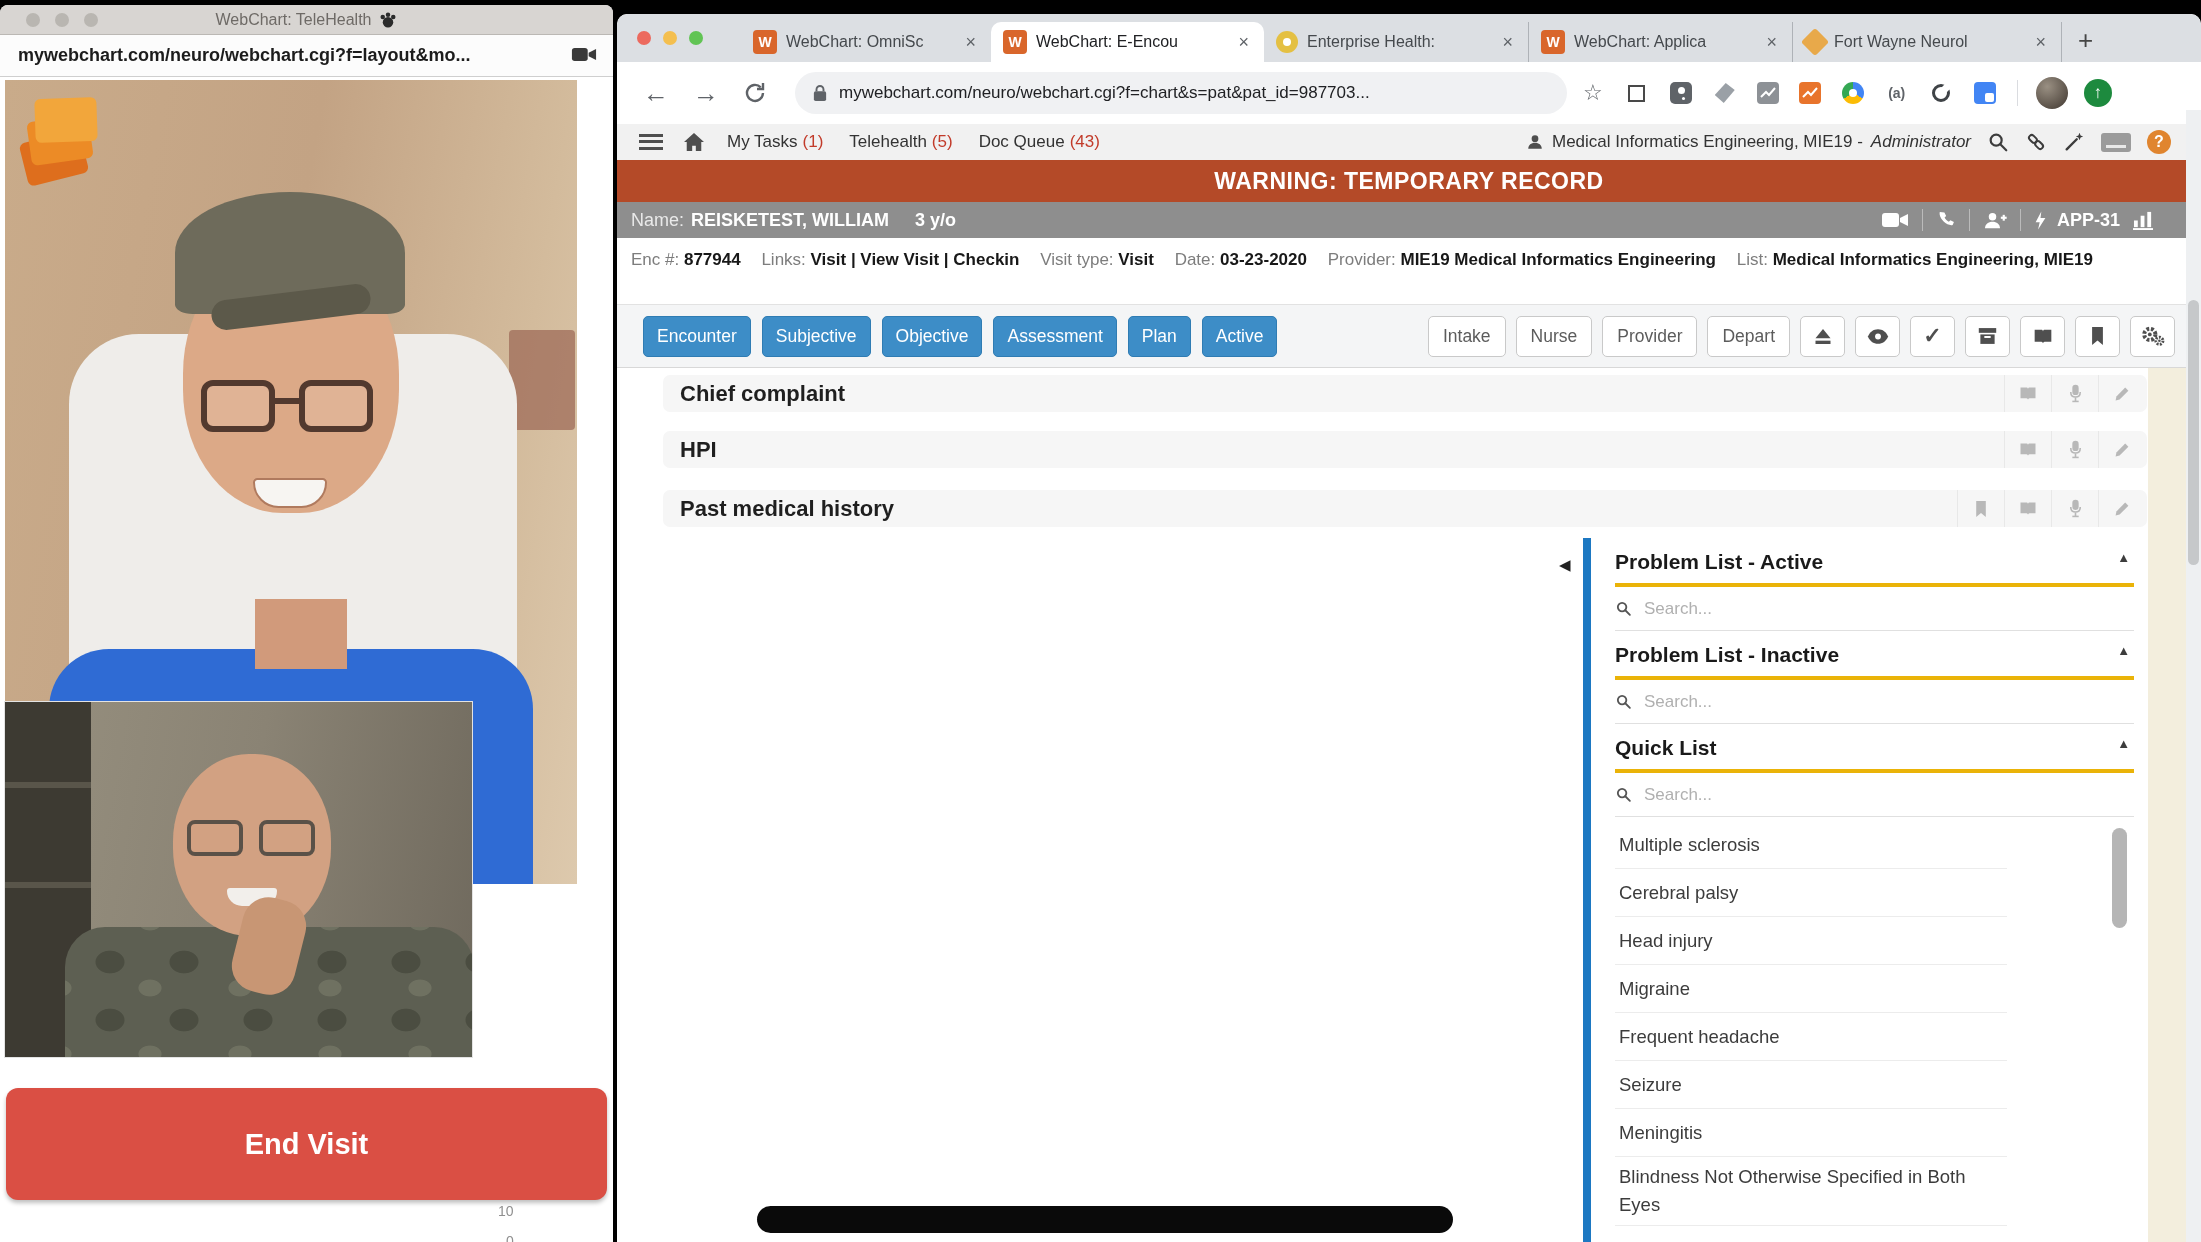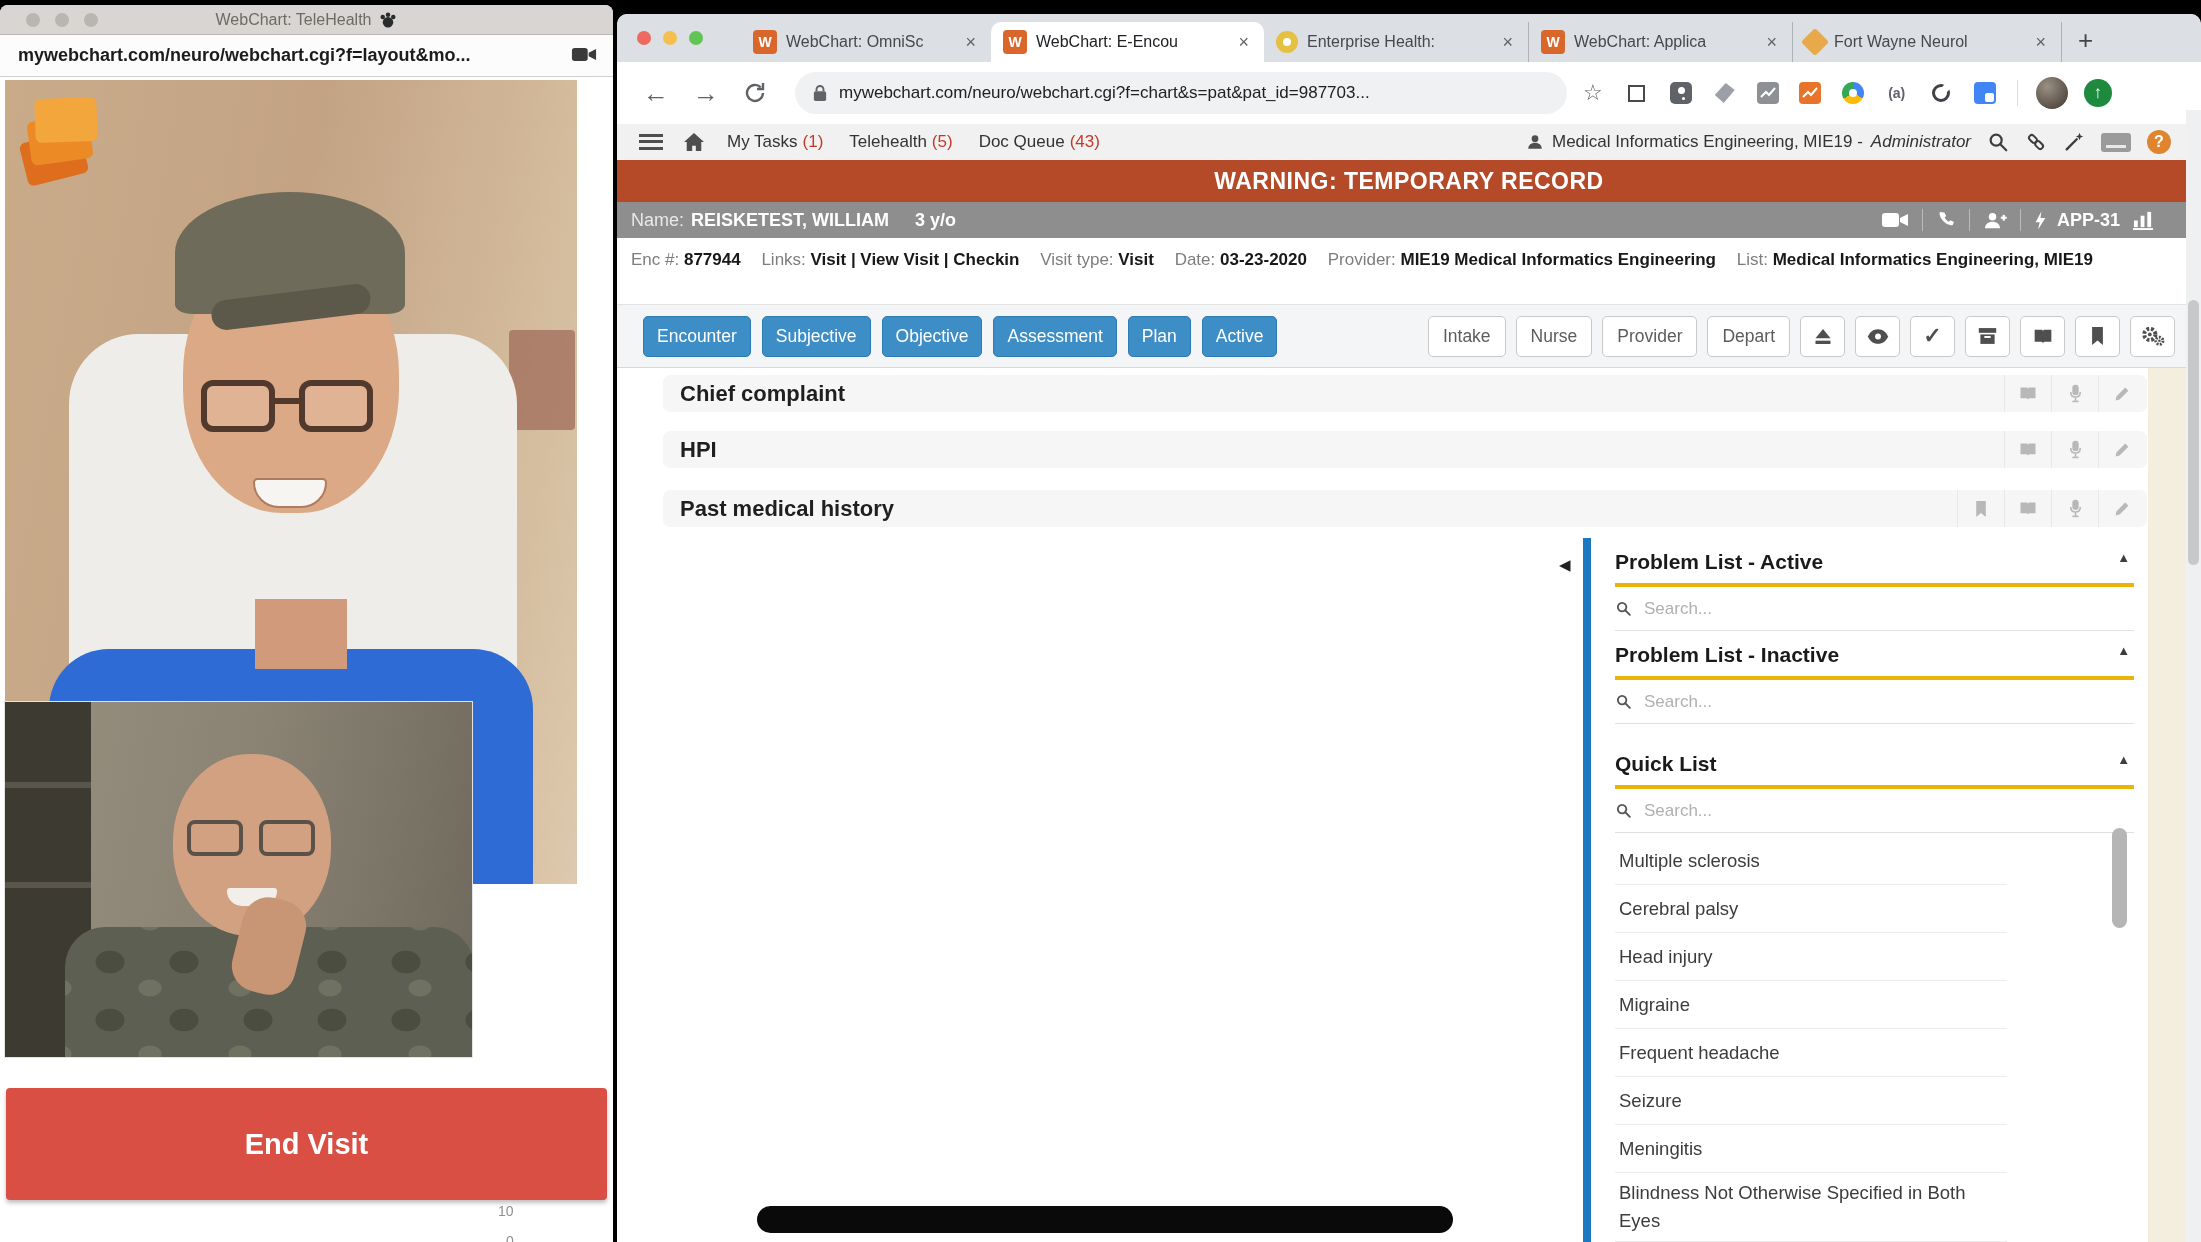--- a/index.html
+++ b/index.html
@@ -42,21 +42,21 @@
   .vs-shelf-line { position:absolute; left:0; width:86px; height:6px; background:#59554a; }
   .vs-shirt { position:absolute; left:60px; bottom:0; width:409px; height:130px; background:#5d5f52; border-radius:40px 40px 0 0;
     background-image:radial-gradient(#4b4d41 14px, transparent 15px), radial-gradient(#6f7161 11px, transparent 12px);
     background-size:74px 58px, 90px 66px; background-position:8px 6px, 40px 28px; }
   .vs-head { position:absolute; left:168px; top:52px; width:158px; height:182px; background:#d2a182; border-radius:48%; }
   .vs-glass { position:absolute; top:118px; width:56px; height:36px; border:4px solid #5a5148; border-radius:8px; }
   .vs-glass.l { left:182px; } .vs-glass.r { left:254px; }
   .vs-smile { position:absolute; left:222px; top:186px; width:50px; height:18px; background:#f2efeb; border-radius:4px 4px 20px 20px; }
   .vs-hand { position:absolute; left:232px; top:196px; width:64px; height:96px; background:#c89674; border-radius:26px; transform:rotate(14deg); }
 
-  .end-visit { position:absolute; left:6px; top:1083px; width:601px; height:112px; background:#da4f44; border:none; border-radius:4px;
+  .end-visit { position:absolute; left:6px; top:1083px; width:601px; height:112px; background:#da4f44; border:none; border-radius:12px;
     color:#fff; font-size:29px; font-weight:600; display:flex; align-items:center; justify-content:center; box-shadow:0 3px 4px rgba(0,0,0,.25); }
   .tick { position:absolute; font-size:14px; color:#8f8f8f; }
   .tick.t1 { left:498px; top:1198px; }
   .tick.t0 { left:506px; top:1228px; }
 
   
   .br-win { position:absolute; left:617px; top:14px; width:1584px; height:1228px; background:#fff; border-radius:10px 10px 0 0; overflow:hidden; }
 
   .tabstrip { position:relative; height:48px; background:#dcdfe3; border-radius:10px 10px 0 0; display:flex; align-items:flex-end; }
   .tl { position:absolute; left:20px; top:17px; display:flex; gap:12px; }
@@ -146,21 +146,21 @@
   .creamstrip { position:absolute; left:1531px; top:0; width:38px; height:100%; background:#f3eedd; }
   .panel-bluebar { position:absolute; left:966px; top:170px; bottom:0; width:8px; background:#1d78c2; }
   .panel-collapse { position:absolute; left:942px; top:188px; font-size:15px; color:#222; }
   .panel { position:absolute; left:974px; top:170px; right:55px; bottom:0; background:#fff; padding:12px 12px 0 24px; }
   .pgroup-title { display:flex; align-items:flex-start; font-size:21px; font-weight:700; color:#1a1a1a;
     border-bottom:4px solid #eab308; padding-bottom:9px; }
   .pgroup-title .caret { margin-left:auto; font-size:13px; color:#3d3d3d; padding-right:4px; }
   .searchrow { display:flex; align-items:center; gap:12px; height:44px; border-bottom:1px solid #e0e0e0; color:#555; }
   .searchrow input { border:none; outline:none; background:transparent; font-size:17px; color:#444; width:300px; font-family:"Liberation Sans",sans-serif; }
   .searchrow input::placeholder { color:#b0b0b0; }
-  .g2 { margin-top:12px; } .g3 { margin-top:28px; }
+  .g2 { margin-top:12px; } .g3 { margin-top:12px; }
   .qlist { list-style:none; margin-top:4px; }
   .qlist li { min-height:48px; display:flex; align-items:center; border-bottom:1px solid #ececec; font-size:18.5px; color:#3c3c3c; padding:6px 0 6px 4px; max-width:392px; line-height:1.5; }
   .ql-scroll { position:absolute; left:1495px; top:460px; width:15px; height:100px; background:#b5b5b5; border-radius:8px; }
 
   .br-scrollbar { position:absolute; right:0; top:96px; bottom:0; width:15px; background:#eef0f2; }
   .br-thumb { position:absolute; left:2px; top:190px; width:11px; height:265px; background:#c6c8ca; border-radius:6px; }
 
   .blackbar { position:absolute; left:757px; top:1206px; width:696px; height:27px; background:#0a0a0a; border-radius:14px; }
 </style>
 </head>

